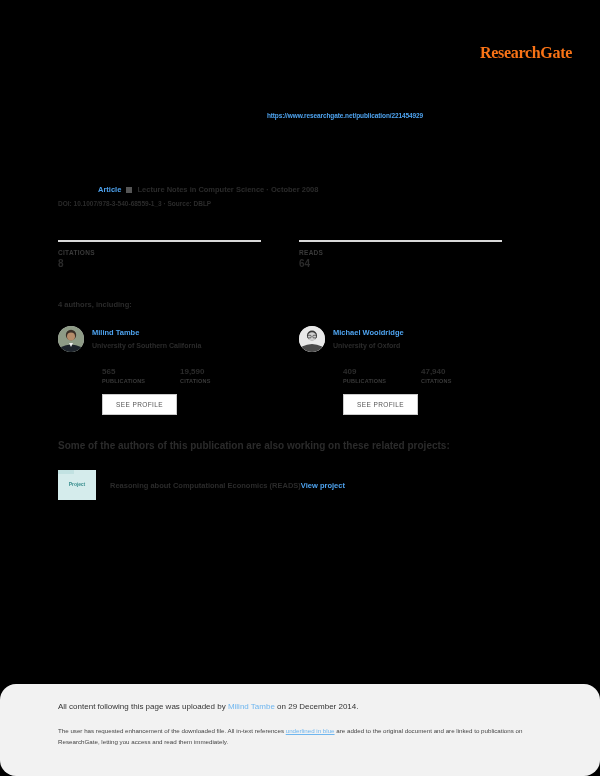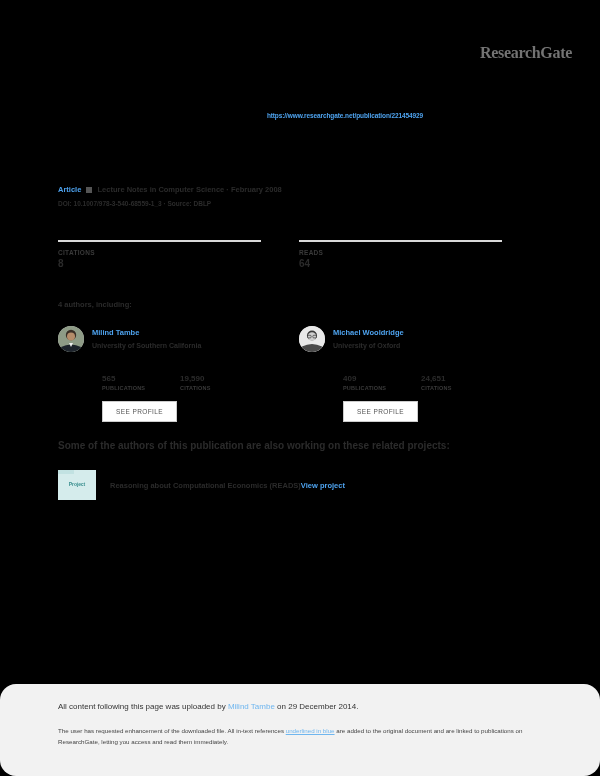--- a/index.html
+++ b/index.html
@@ -23,21 +23,21 @@
   }
 
   
   .logo {
     position: absolute;
     top: 44px;
     right: 28px;
     font-size: 16px;
     font-weight: bold;
     letter-spacing: -0.3px;
-    color: #737373;
+    color: #f97316;
     font-family: "Liberation Serif", serif;
   }
 
   
   .url-line {
     position: absolute;
     top: 104px;
     left: 0;
     width: 600px;
     text-align: center;
@@ -62,20 +62,21 @@
   }
   .meta-line {
     font-size: 7.5px;
     line-height: 11px;
     color: #2b2b2b;
     font-weight: bold;
     white-space: nowrap;
   }
   .meta-article {
     color: #4ea3ef;
+    margin-left: 40px;
   }
   .meta-sep-icon {
     display: inline-block;
     width: 6px;
     height: 6px;
     background: #555;
     vertical-align: -1px;
     margin: 0 3px;
   }
   .meta-doi {
@@ -165,21 +166,21 @@
   .author-affil {
     font-size: 7px;
     font-weight: bold;
     color: #2b2b2b;
     line-height: 11px;
     margin-top: 2px;
     white-space: nowrap;
   }
   .author-stats {
     display: flex;
-    margin-top: 22px;
+    margin-top: 15px;
     margin-left: 44px;
   }
   .author-stat {
     width: 78px;
   }
   .author-stat-value {
     font-size: 8px;
     font-weight: bold;
     color: #2b2b2b;
     line-height: 10px;
@@ -303,21 +304,21 @@
   <div class="logo">ResearchGate</div>
 
   <div class="url-line">
     <a class="url-link" href="#">https://www.researchgate.net/publication/221454929</a>
   </div>
 
   <div class="meta-block">
     <div class="meta-line">
       <span class="meta-article">Article</span>
       <span class="meta-sep-icon"></span>
-      <span>Lecture Notes in Computer Science · February 2008</span>
+      <span>Lecture Notes in Computer Science · October 2008</span>
     </div>
     <div class="meta-doi">DOI: 10.1007/978-3-540-68559-1_3 · Source: DBLP</div>
   </div>
 
   <div class="stats">
     <div class="stat-col">
       <div class="stat-rule"></div>
       <div class="stat-label">CITATIONS</div>
       <div class="stat-value">8</div>
     </div>
@@ -377,21 +378,21 @@
           <div class="author-name">Michael Wooldridge</div>
           <div class="author-affil">University of Oxford</div>
         </div>
       </div>
       <div class="author-stats">
         <div class="author-stat">
           <div class="author-stat-value">409</div>
           <div class="author-stat-label">PUBLICATIONS</div>
         </div>
         <div class="author-stat">
-          <div class="author-stat-value">24,651</div>
+          <div class="author-stat-value">47,940</div>
           <div class="author-stat-label">CITATIONS</div>
         </div>
       </div>
       <div class="see-profile">SEE PROFILE</div>
     </div>
 
   </div>
 
   <div class="projects-heading">Some of the authors of this publication are also working on these related projects:</div>
 

